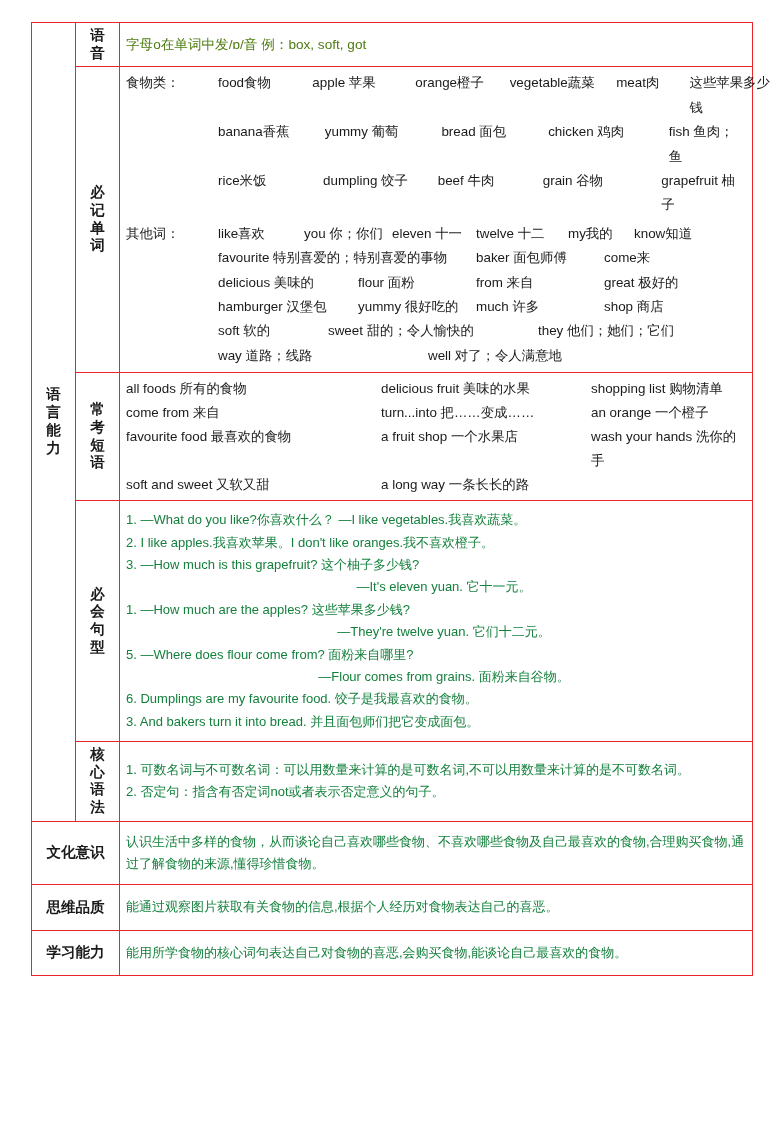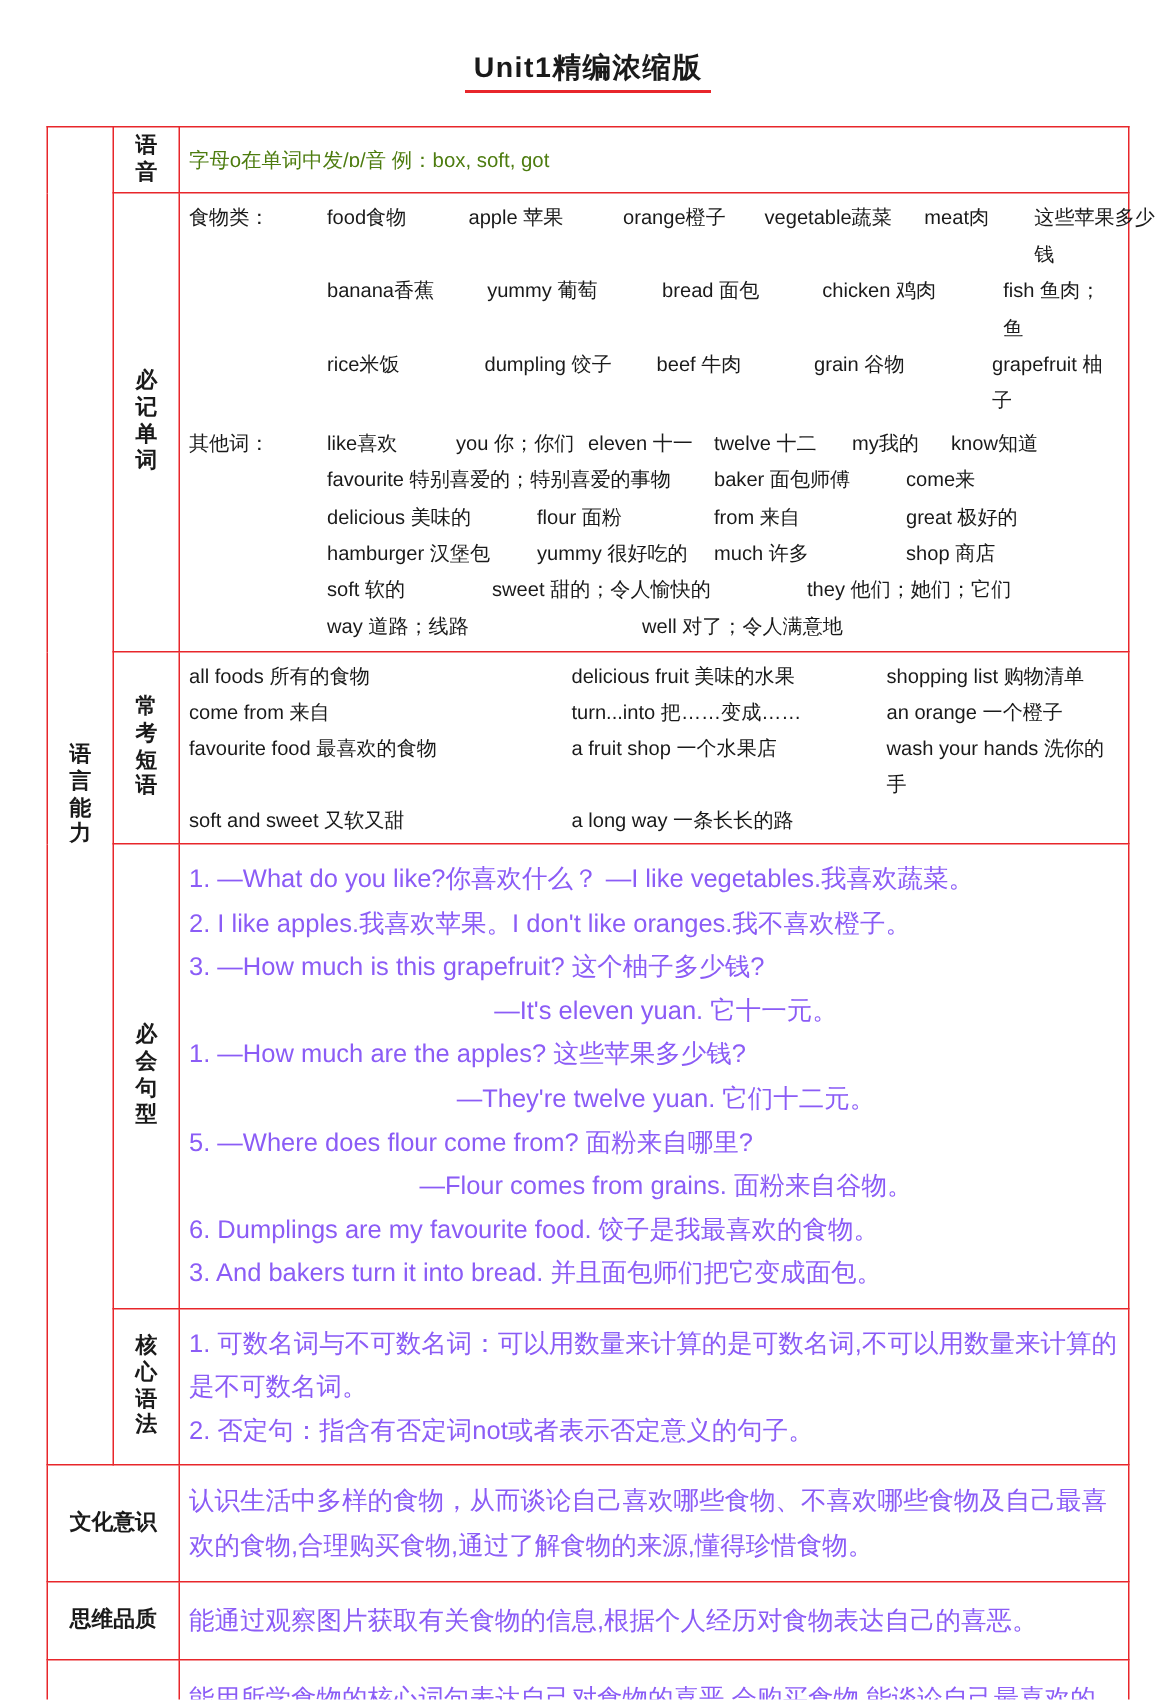--- a/index.html
+++ b/index.html
@@ -79,23 +79,23 @@
 
   .cellpad { padding: 6px 8px 6px 10px; }
 
   .line {
     font-size: 13.6px;
     line-height: 1.62;
     color: #4d7c0f;
     white-space: nowrap;
   }
   .line-wrap {
-    font-size: 17px;
+    font-size: 13px;
     line-height: 1.72;
-    color: #8b5cf6;
+    color: #15803d;
   }
   .indent { padding-left: 16px; text-align: center; }
 
   .cols3 {
     display: flex;
   }
   .cols3 > div { font-size: 13.4px; line-height: 1.78; }
   .c1 { width: 255px; }
   .c2 { width: 210px; }
   .c3 { flex: 1; }
@@ -108,23 +108,20 @@
   .w-lead { width: 92px; flex: none; }
   .w-rest { flex: 1; display: flex; }
   .w-rest > span { display: inline-block; }
 </style>
 </head>
 <body>
 
 <div class="page">
 
 
-  <div class="sub-title-wrap">
-    <span class="sub-title">Unit1精编浓缩版</span>
-  </div>
 
   <table class="sheet">
     <colgroup>
       <col class="col-a">
       <col class="col-b">
       <col>
     </colgroup>
     <tbody>
 
       <tr>

